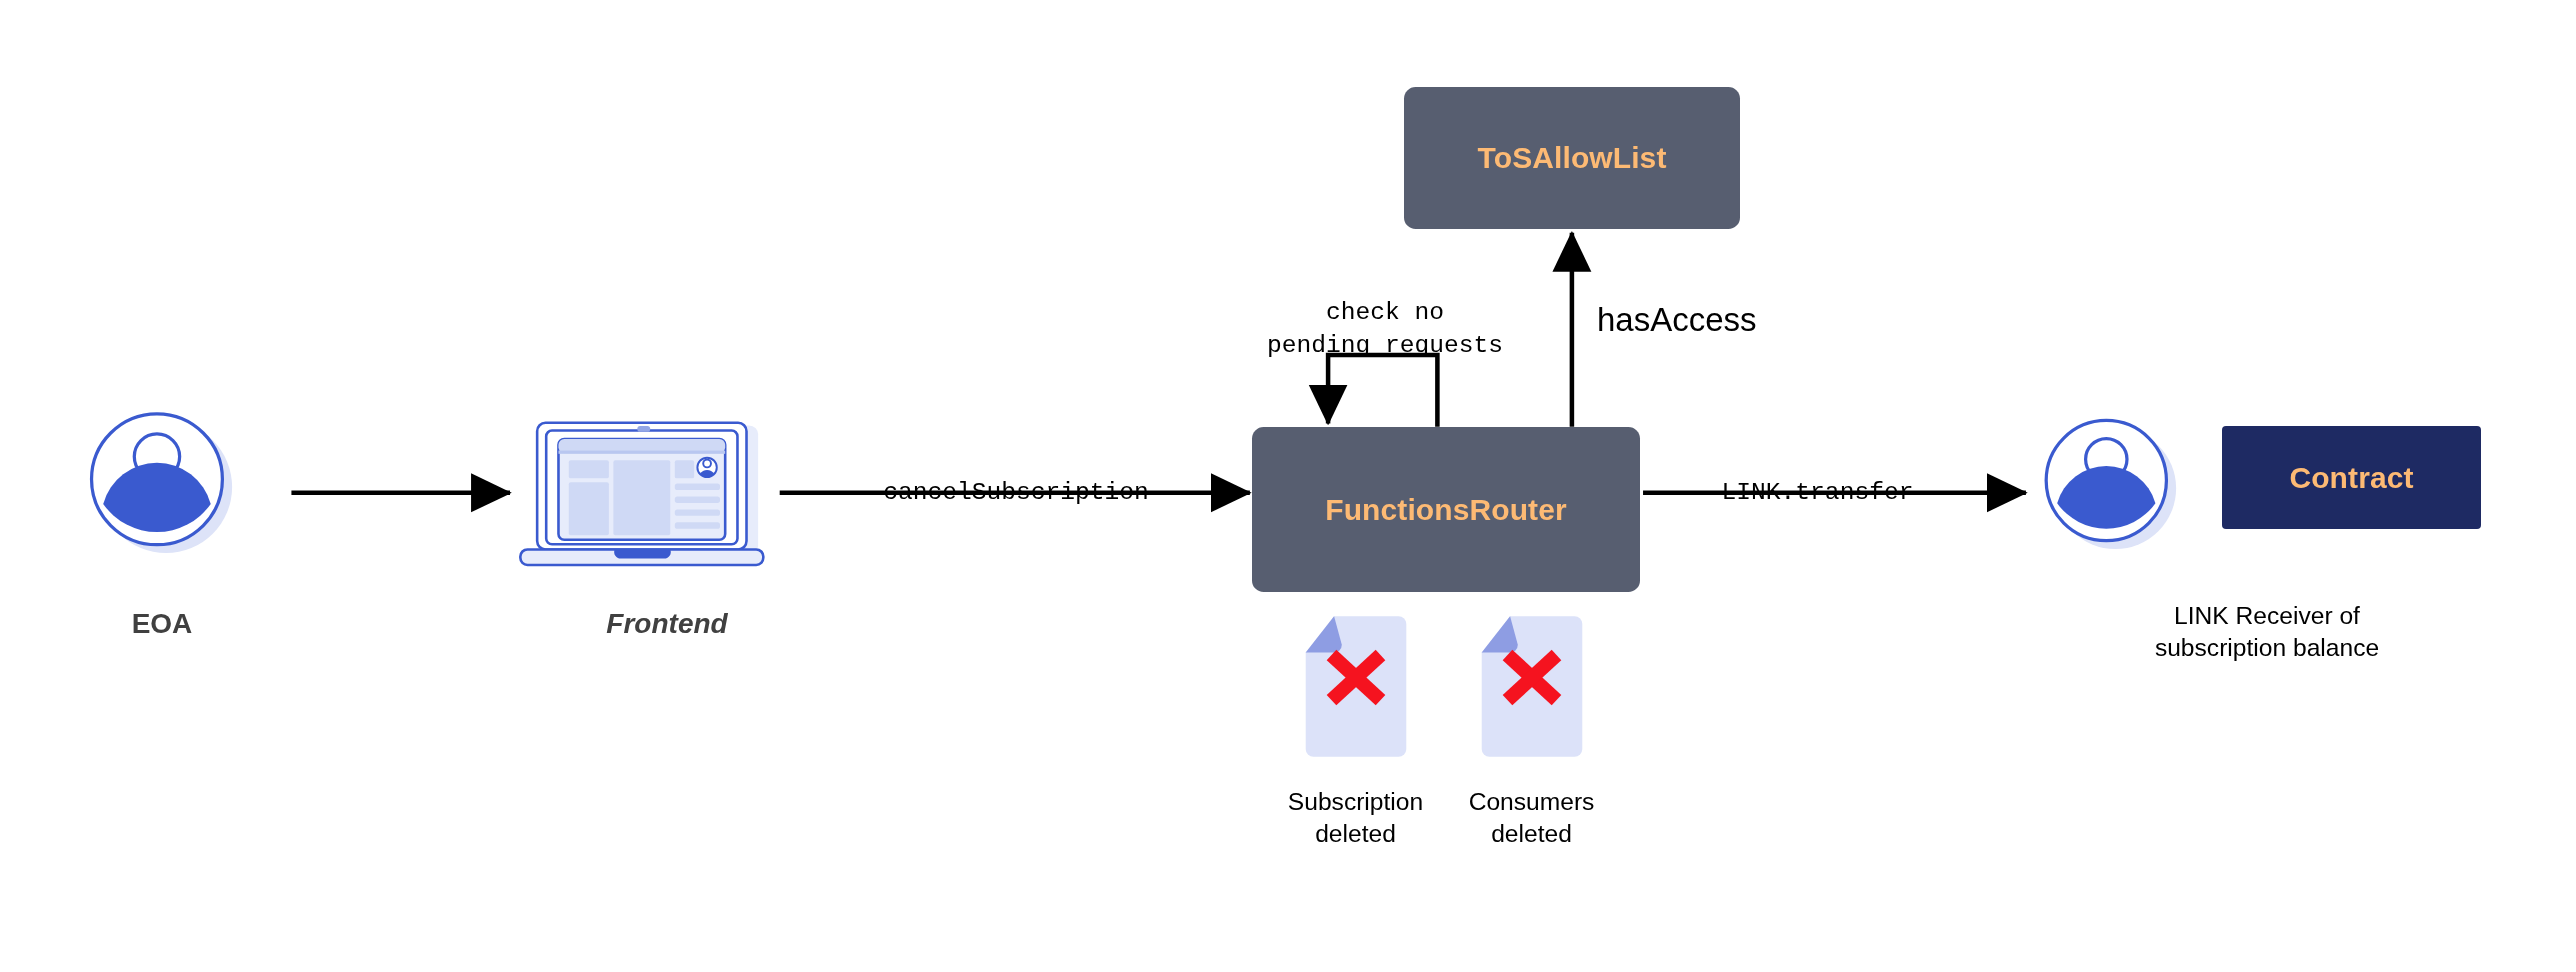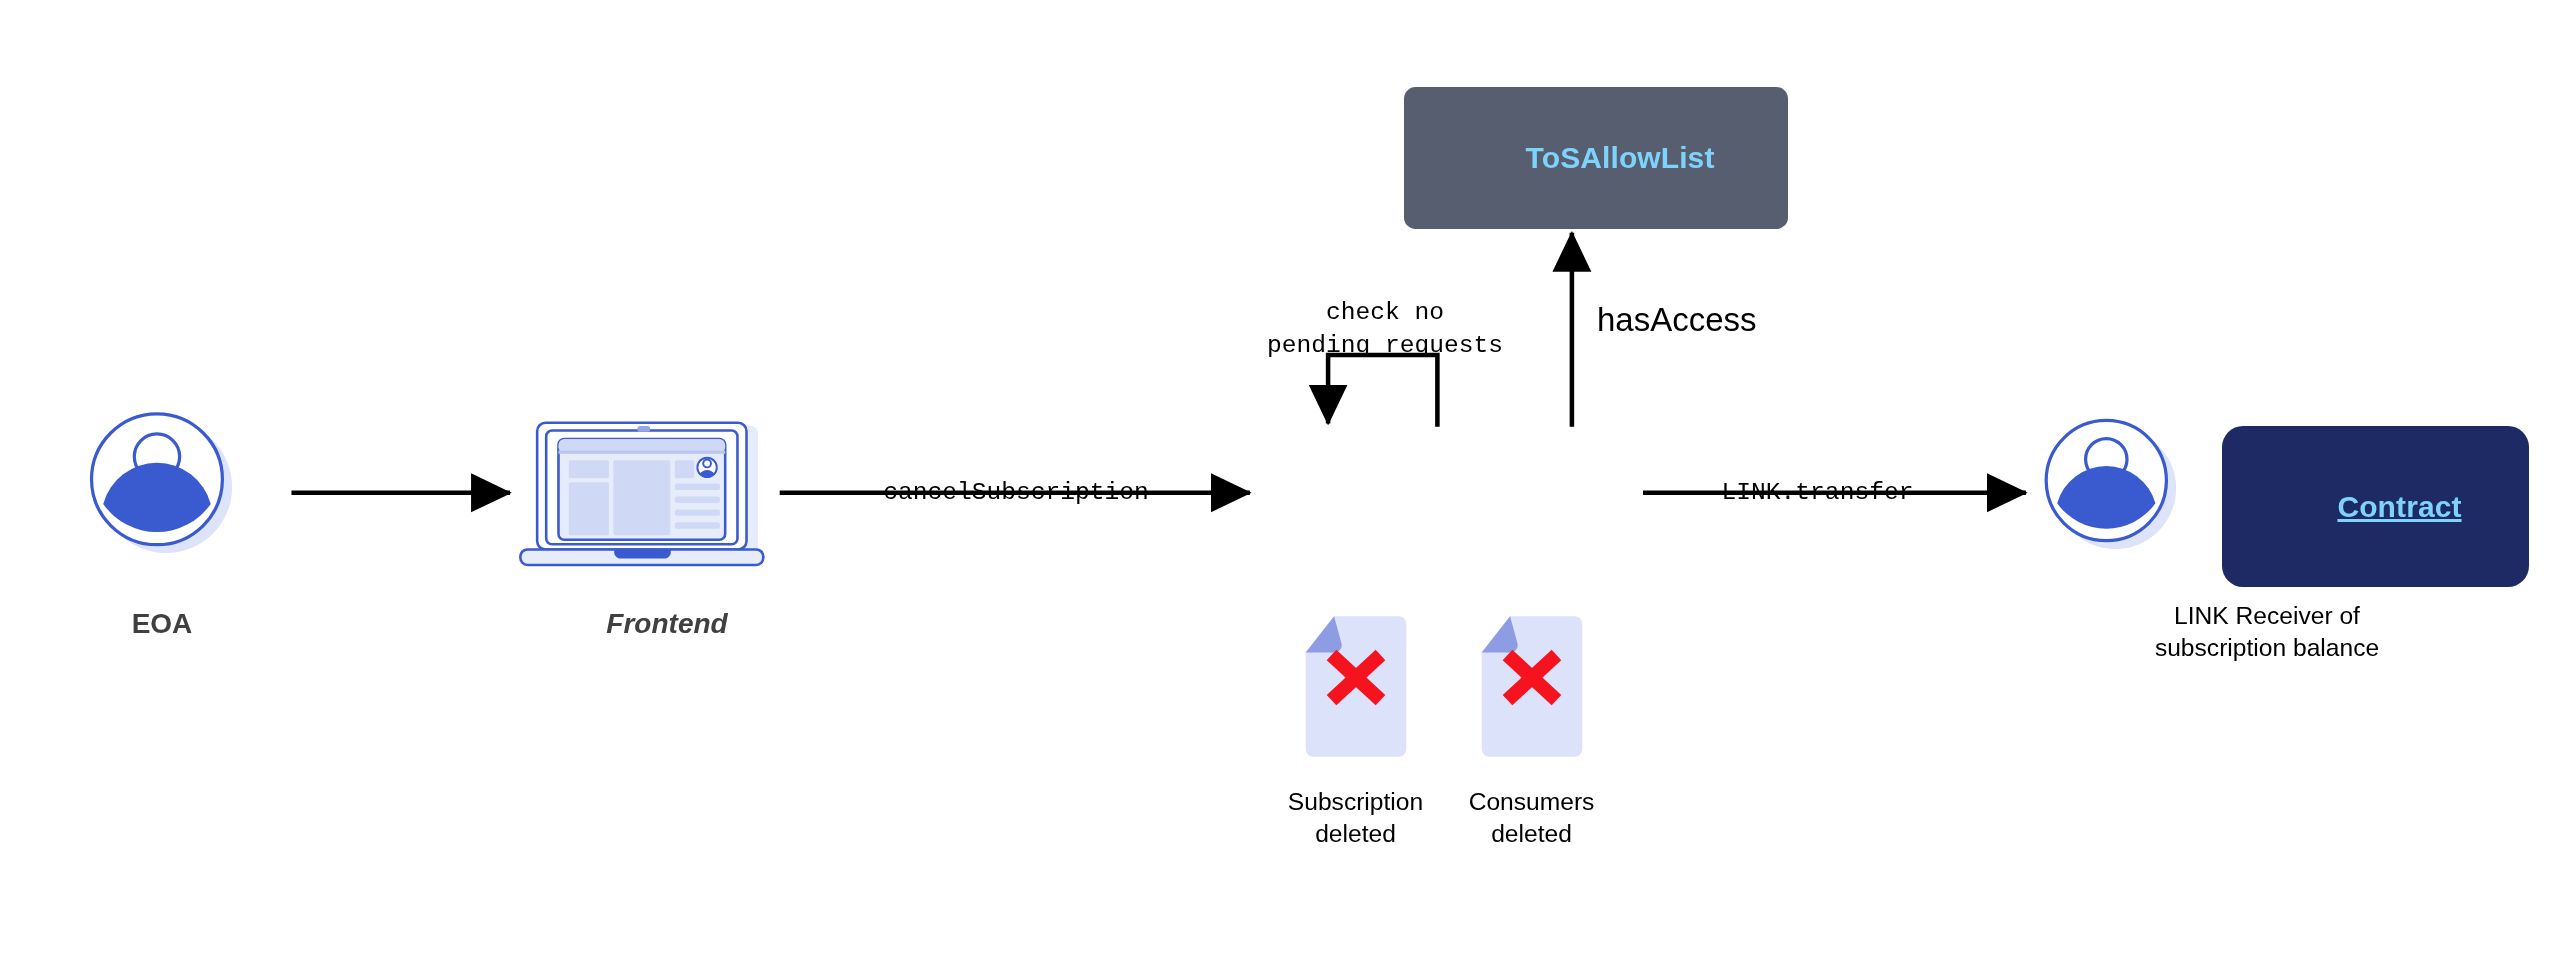--- a/index.html
+++ b/index.html
@@ -16,24 +16,23 @@
     height: 972px;
     background: #ffffff;
     overflow: hidden;
   }
   .node-box {
     position: absolute;
     border-radius: 11.6px;
     display: flex;
     align-items: center;
     justify-content: center;
-    color: #7dd3fc;
+    color: #fdba74;
     font-weight: bold;
     letter-spacing: 0.1px;
-    padding-left: 48px;
   }
   #tos-allowlist-box {
     left: 1404px;
     top: 87px;
     width: 336px;
     height: 142px;
     background: #575E70;
     font-size: 30px;
   }
   #functions-router-box {
@@ -41,25 +40,24 @@
     top: 427px;
     width: 388px;
     height: 165px;
     background: #575E70;
     font-size: 30px;
   }
   #contract-box {
     left: 2222px;
     top: 426px;
     width: 259px;
-    height: 161px;
+    height: 103px;
     background: #1E2A63;
     font-size: 30px;
-    border-radius: 21px;
-    text-decoration: underline;
+    border-radius: 4px;
   }
   .node-caption {
     position: absolute;
     text-align: center;
     color: #404040;
     font-weight: bold;
     font-size: 28px;
     white-space: nowrap;
   }
   .plain-caption {
@@ -154,20 +152,23 @@
 
   <div class="node-box" id="tos-allowlist-box">
     <span>ToSAllowList</span>
   </div>
 
   <div class="edge-label-sans" style="left:1597px;top:301px;">hasAccess</div>
 
   <div class="edge-label" style="left:1236px;top:268px;width:298px;">check no</div>
   <div class="edge-label" style="left:1236px;top:301px;width:298px;">pending requests</div>
 
+  <div class="node-box" id="functions-router-box">
+    <span>FunctionsRouter</span>
+  </div>
 
   <div class="edge-label" style="left:1672px;top:448px;width:291px;">LINK.transfer</div>
 
   <div class="icon-wrap" style="left:1304px;top:615px;">
     <svg width="104" height="147" viewBox="0 0 160 228">
       <path d="M46,2 L146,2 a12 12 0 0 1 12,12 L158,208 a12 12 0 0 1 -12,12 L14,220 a12 12 0 0 1 -12,-12 L2,58 Z" fill="#DCE2F9"></path>
       <path d="M46,2 L2,58 L46,58 a0 0 0 0 0 0,0 a12 12 0 0 0 12,-12 Z" fill="#8E9DE3"></path>
       <g stroke="#F5131F" stroke-width="22" stroke-linecap="butt">
         <line x1="42" y1="62" x2="118" y2="132"></line>
         <line x1="118" y1="62" x2="42" y2="132"></line>

